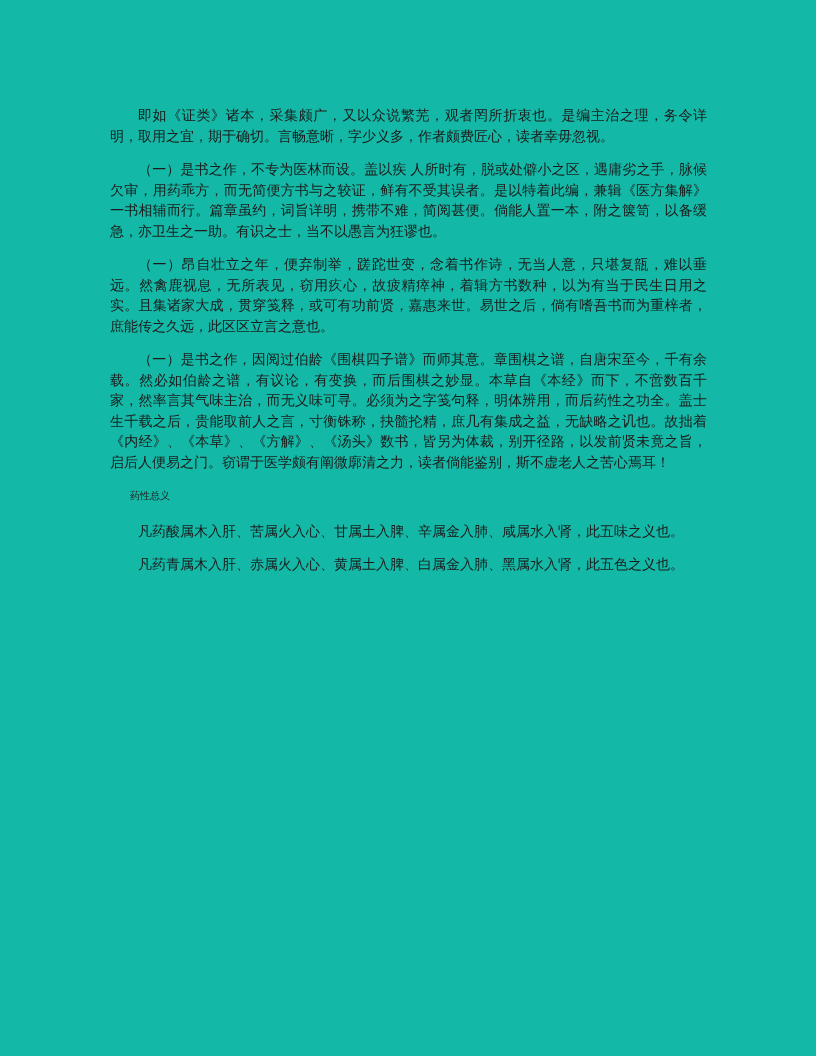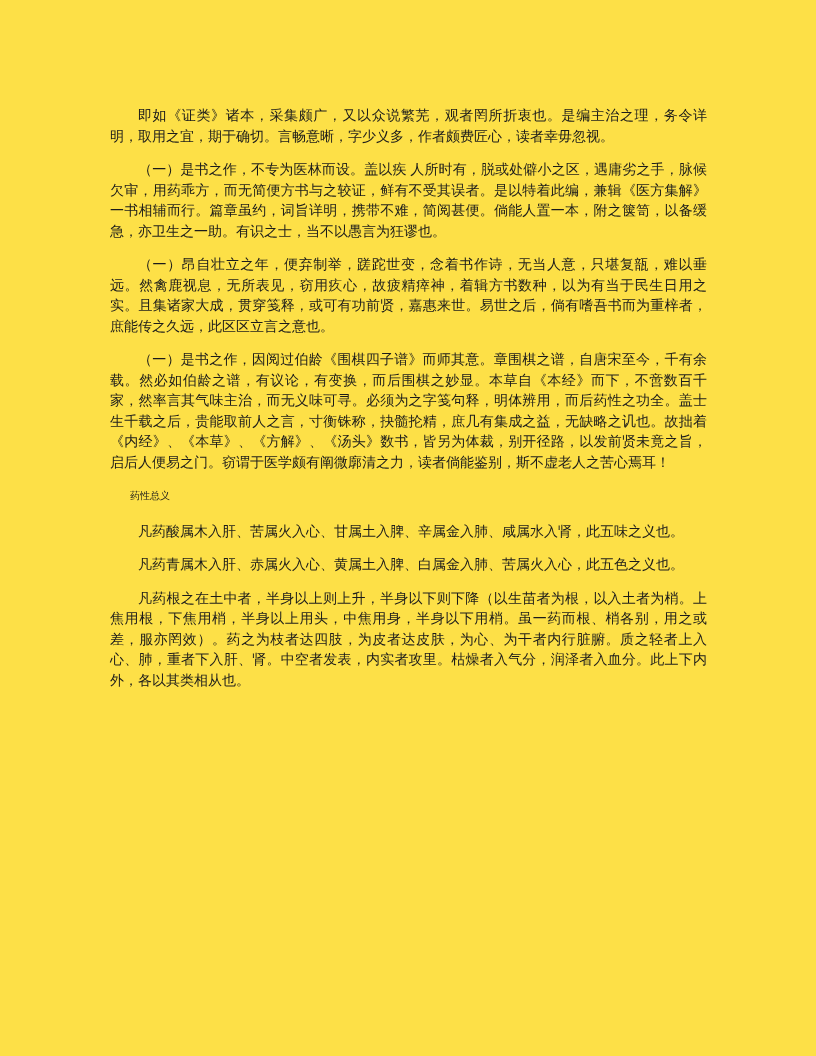--- a/index.html
+++ b/index.html
@@ -4,21 +4,21 @@
 <style>
   html, body {
     margin: 0;
     padding: 0;
     background: #ffffff;
   }
   .page {
     position: relative;
     width: 816px;
     height: 1056px;
-    background: #fde047;
+    background: #14b8a6;
     overflow: hidden;
     font-family: "Liberation Serif", "DejaVu Serif", serif;
   }
   .content {
     position: absolute;
     left: 110px;
     top: 106px;
     width: 597px;
     color: #1b1b1b;
     font-size: 14px;
@@ -49,21 +49,20 @@
     <p class="para">（一）是书之作，不专为医林而设。盖以疾 人所时有，脱或处僻小之区，遇庸劣之手，脉候欠审，用药乖方，而无简便方书与之较证，鲜有不受其误者。是以特着此编，兼辑《医方集解》一书相辅而行。篇章虽约，词旨详明，携带不难，简阅甚便。倘能人置一本，附之箧笥，以备缓急，亦卫生之一助。有识之士，当不以愚言为狂谬也。</p>
 
     <p class="para">（一）昂自壮立之年，便弃制举，蹉跎世变，念着书作诗，无当人意，只堪复瓿，难以垂远。然禽鹿视息，无所表见，窃用疚心，故疲精瘁神，着辑方书数种，以为有当于民生日用之实。且集诸家大成，贯穿笺释，或可有功前贤，嘉惠来世。易世之后，倘有嗜吾书而为重梓者，庶能传之久远，此区区立言之意也。</p>
 
     <p class="para">（一）是书之作，因阅过伯龄《围棋四子谱》而师其意。章围棋之谱，自唐宋至今，千有余载。然必如伯龄之谱，有议论，有变换，而后围棋之妙显。本草自《本经》而下，不啻数百千家，然率言其气味主治，而无义味可寻。必须为之字笺句释，明体辨用，而后药性之功全。盖士生千载之后，贵能取前人之言，寸衡铢称，抉髓抡精，庶几有集成之益，无缺略之讥也。故拙着《内经》、《本草》、《方解》、《汤头》数书，皆另为体裁，别开径路，以发前贤未竟之旨，启后人便易之门。窃谓于医学颇有阐微廓清之力，读者倘能鉴别，斯不虚老人之苦心焉耳！</p>
 
     <p class="heading">药性总义</p>
 
     <p class="para">凡药酸属木入肝、苦属火入心、甘属土入脾、辛属金入肺、咸属水入肾，此五味之义也。</p>
 
-    <p class="para">凡药青属木入肝、赤属火入心、黄属土入脾、白属金入肺、苦属火入心，此五色之义也。</p>
+    <p class="para">凡药青属木入肝、赤属火入心、黄属土入脾、白属金入肺、黑属水入肾，此五色之义也。</p>
 
 
 
 
-    <p class="para">凡药根之在土中者，半身以上则上升，半身以下则下降（以生苗者为根，以入土者为梢。上焦用根，下焦用梢，半身以上用头，中焦用身，半身以下用梢。虽一药而根、梢各别，用之或差，服亦罔效）。药之为枝者达四肢，为皮者达皮肤，为心、为干者内行脏腑。质之轻者上入心、肺，重者下入肝、肾。中空者发表，内实者攻里。枯燥者入气分，润泽者入血分。此上下内外，各以其类相从也。</p>
 
   </div>
 </div>
 
 </body></html>

